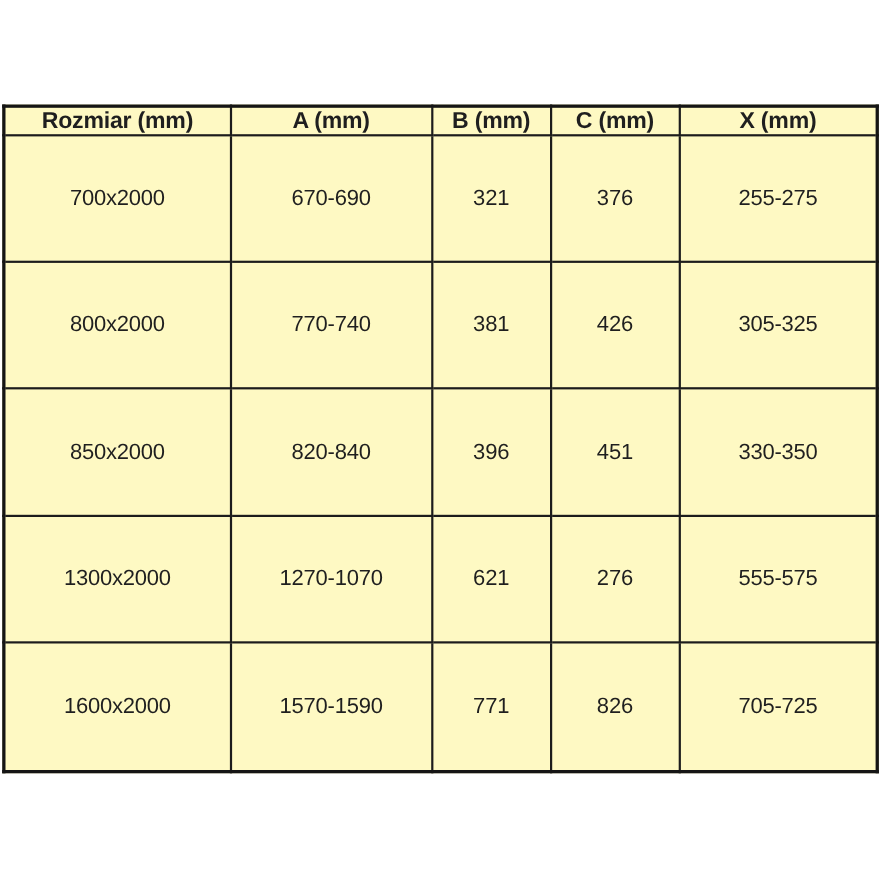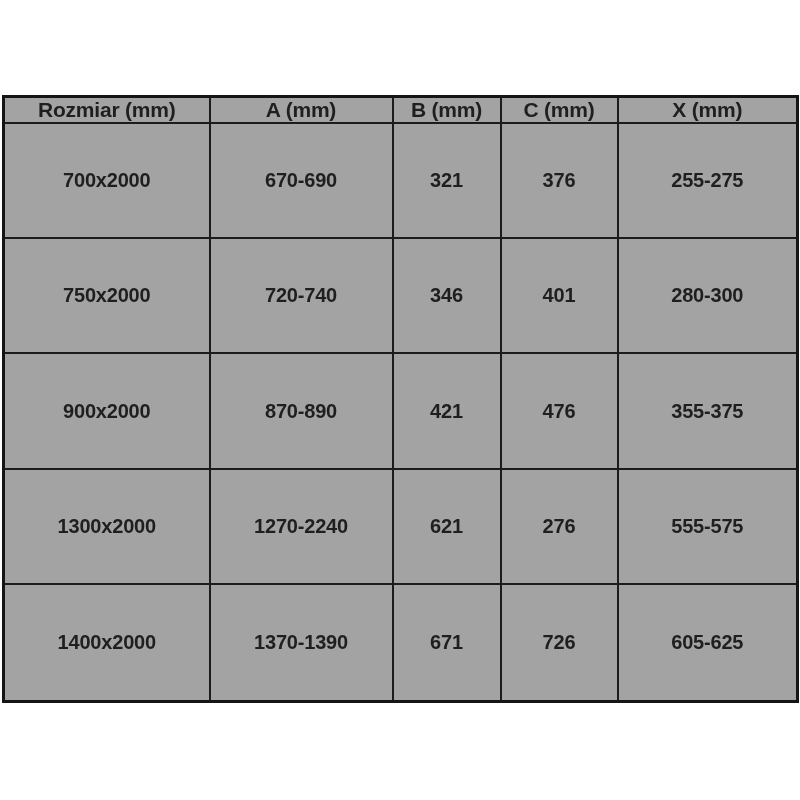--- a/index.html
+++ b/index.html
@@ -22,21 +22,21 @@
     left: 2px;
     top: 95px;
     width: 794px;
     height: 608px;
   }
   table.spec-table {
     border-collapse: collapse;
     table-layout: fixed;
     width: 100%;
     height: 100%;
-    background: #a3a3a3;
+    background: #fef9c3;
   }
   table.spec-table th,
   table.spec-table td {
     border: 2px solid #1c1c1c;
     text-align: center;
     vertical-align: middle;
     padding: 0;
     color: #1f1f1f;
     white-space: nowrap;
     overflow: hidden;
@@ -44,21 +44,21 @@
   table.spec-table {
     border: 3px solid #151515;
   }
   table.spec-table th {
     font-size: 21px;
     font-weight: bold;
     letter-spacing: -0.2px;
   }
   table.spec-table td {
     font-size: 20px;
-    font-weight: bold;
+    font-weight: normal;
     letter-spacing: -0.2px;
   }
 </style>
 </head>
 <body>
 
 <div class="page">
   <div class="spec-table-wrap">
     <table class="spec-table">
       <colgroup>
@@ -79,43 +79,43 @@
       </thead>
       <tbody>
           <tr>
             <td>700x2000</td>
             <td>670-690</td>
             <td>321</td>
             <td>376</td>
             <td>255-275</td>
           </tr>
           <tr>
-            <td>750x2000</td>
-            <td>720-740</td>
-            <td>346</td>
-            <td>401</td>
-            <td>280-300</td>
+            <td>800x2000</td>
+            <td>770-740</td>
+            <td>381</td>
+            <td>426</td>
+            <td>305-325</td>
           </tr>
           <tr>
-            <td>900x2000</td>
-            <td>870-890</td>
-            <td>421</td>
-            <td>476</td>
-            <td>355-375</td>
+            <td>850x2000</td>
+            <td>820-840</td>
+            <td>396</td>
+            <td>451</td>
+            <td>330-350</td>
           </tr>
           <tr>
             <td>1300x2000</td>
-            <td>1270-2240</td>
+            <td>1270-1070</td>
             <td>621</td>
             <td>276</td>
             <td>555-575</td>
           </tr>
           <tr>
-            <td>1400x2000</td>
-            <td>1370-1390</td>
-            <td>671</td>
-            <td>726</td>
-            <td>605-625</td>
+            <td>1600x2000</td>
+            <td>1570-1590</td>
+            <td>771</td>
+            <td>826</td>
+            <td>705-725</td>
           </tr>
         </tbody>
     </table>
   </div>
 </div>
 
 </body></html>

